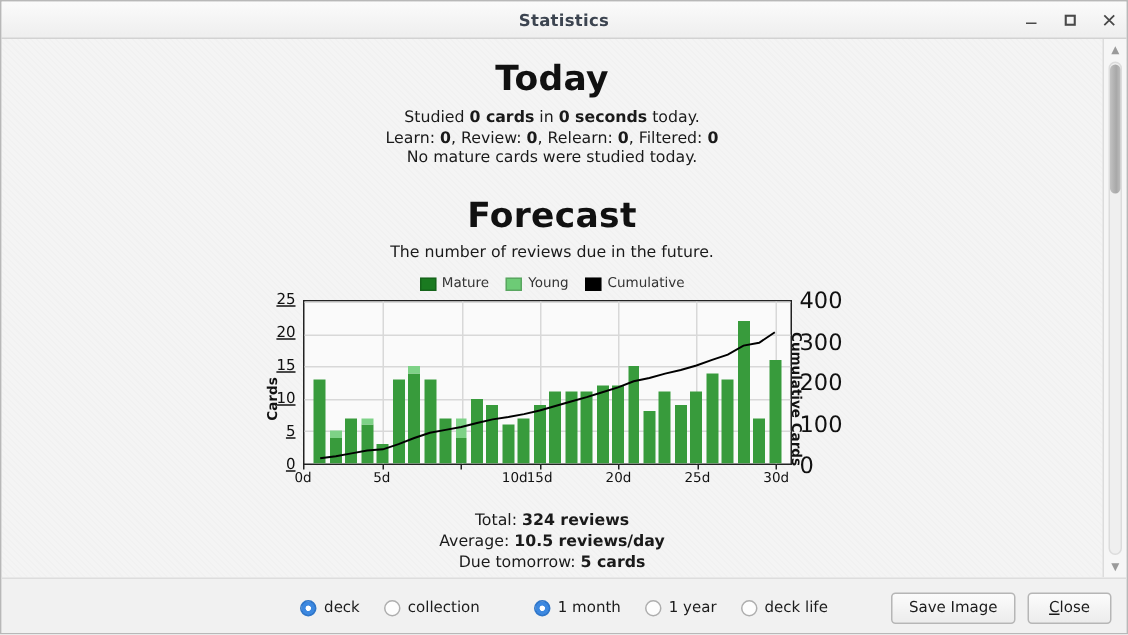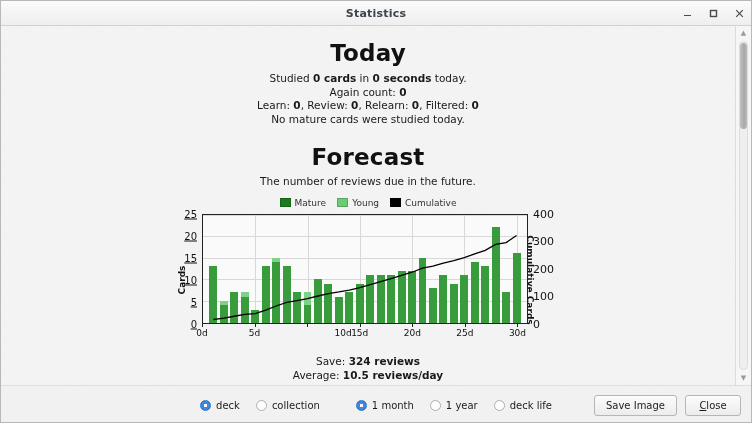--- a/index.html
+++ b/index.html
@@ -166,21 +166,21 @@
     right: calc(100% + 5px);
     font-size: 10px;
     color: #111;
     transform: translateY(-50%);
     white-space: nowrap;
     text-decoration: underline;
   }
   .ytick-right {
     position: absolute;
     left: calc(100% + 5px);
-    font-size: 11px;
+    font-size: 15px;
     color: #111;
     transform: translateY(-50%);
     white-space: nowrap;
   }
   .xtick {
     position: absolute;
     top: calc(100% + 4px);
     font-size: 9px;
     color: #111;
     transform: translateX(-50%);
@@ -357,23 +357,20 @@
     </div>
   </div>
 
   <div class="content-wrap">
     <div class="content-scroll">
       <div class="page">
 
         <h1 class="section-title">Today</h1>
         <div class="sub-line">
           <span>Studied </span><b>0 cards</b><span> in </span><b>0 seconds</b><span> today.</span>
-        </div>
-        <div class="sub-line">
-          <span>Again count: </span><b>0</b>
         </div>
         <div class="sub-line">
           <span id="breakdown-host">Learn: <b>0</b>, Review: <b>0</b>, Relearn: <b>0</b>, Filtered: <b>0</b></span>
         </div>
         <div class="sub-line">No mature cards were studied today.</div>
 
         <div class="forecast-block">
           <h1 class="section-title">Forecast</h1>
           <div class="sub-line">The number of reviews due in the future.</div>
 
@@ -536,21 +533,21 @@
                   <div class="xtick" style="left: 64.5161%;">20d</div>
                   <div class="xtickmark" style="left: 80.6452%;"></div>
                   <div class="xtick" style="left: 80.6452%;">25d</div>
                   <div class="xtickmark" style="left: 96.7742%;"></div>
                   <div class="xtick" style="left: 96.7742%;">30d</div>
                 </div>
             </div>
           </div>
 
           <div class="totals">
-            <div><span>Save: </span><b>324 reviews</b></div>
+            <div><span>Total: </span><b>324 reviews</b></div>
             <div><span>Average: </span><b>10.5 reviews/day</b></div>
             <div><span>Due tomorrow: </span><b>5 cards</b></div>
           </div>
         </div>
 
       </div>
     </div>
 
     <div class="scrollbar">
       <div class="sb-arrow up">▲</div>

